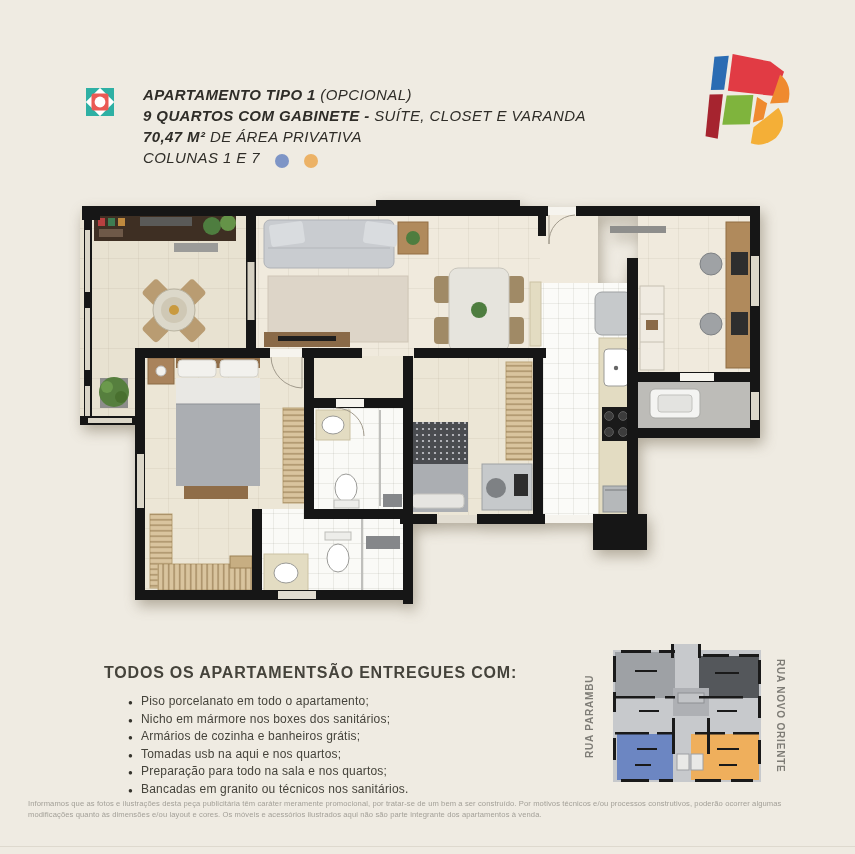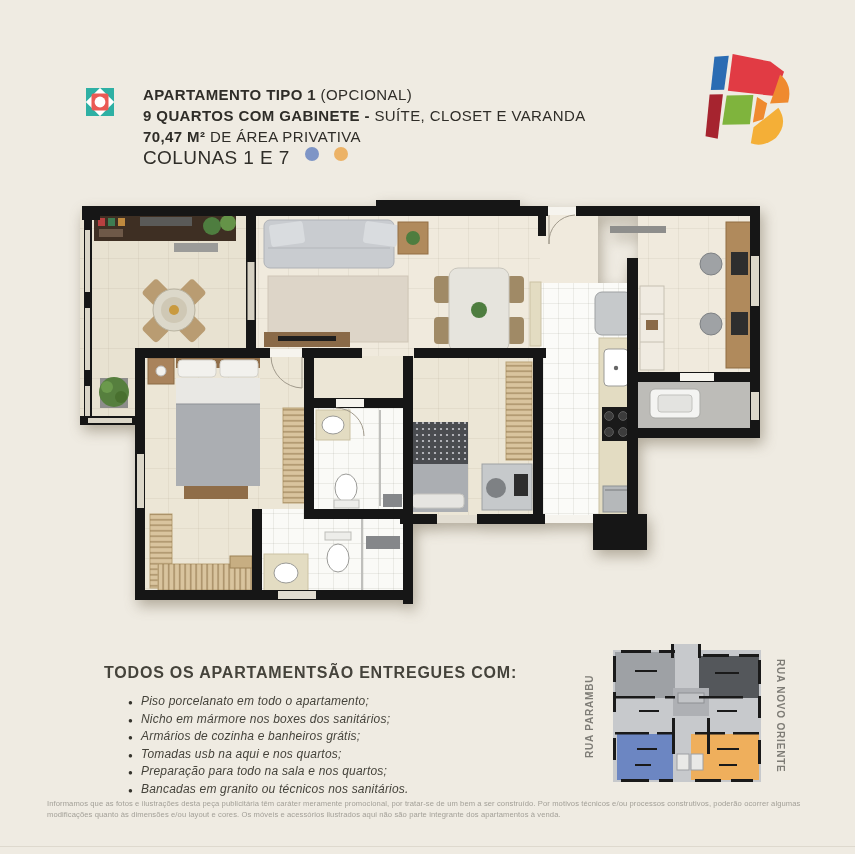--- a/index.html
+++ b/index.html
@@ -7,45 +7,45 @@
   body {
     position:relative;
     background:#EFEBE2;
     font-family:"Liberation Sans", sans-serif;
     color:#2F2D28;
     overflow:hidden;
   }
   
   .hdr-icon { position:absolute; left:86px; top:88px; width:28px; height:28px; }
   .hdr-text { position:absolute; left:143px; top:84px; line-height:21px; letter-spacing:.4px; }
-  .hl { font-size:15px; white-space:nowrap; }
+  .hl { font-size:15px; white-space:nowrap;font-style:italic; }
   .hl b { font-weight:700; }
   .hl .reg { font-weight:400; }
-  .hl4 { font-size:19px; display:flex; align-items:flex-start; gap:12px; }
+  .hl4 { font-size:15px; display:flex; align-items:flex-end; gap:12px; }
   .dot { width:14px; height:14px; border-radius:50%; display:inline-block; margin-left:3px; }
   .dot-1 { background:#7E95C6; }
   .dot-7 { background:#ECB266; }
   .brand { position:absolute; left:700px; top:48px; width:95px; height:100px; }
   
   .plan { position:absolute; left:78px; top:198px; width:700px; height:452px; }
   .plan svg { filter:drop-shadow(3px 6px 7px rgba(80,66,40,.38)); }
   
   .features { position:absolute; left:104px; top:664px; width:430px; }
   .features h3 { font-size:16px; font-weight:700; letter-spacing:.8px; color:#45433B; }
-  .features ul { list-style:none; margin-top:11px; margin-left:24px;font-style:italic; }
+  .features ul { list-style:none; margin-top:11px; margin-left:24px; }
   .features li { font-size:12px; line-height:17.5px; color:#45433B; letter-spacing:.2px; position:relative; padding-left:13px; }
   .features li::before { content:"\25CF"; position:absolute; left:0; top:1px; font-size:8px; color:#35332C; }
   
   .keyplan { position:absolute; left:584px; top:640px; display:flex; align-items:center; }
   .street { font-size:10px; font-weight:700; letter-spacing:.8px; color:#7E7C76; white-space:nowrap; }
   .street-left  { writing-mode:vertical-rl; transform:rotate(180deg); height:150px; text-align:center; }
   .street-right { writing-mode:vertical-rl; height:150px; text-align:center; }
   .keyplan svg { margin:0 4px; }
   
-  .disclaimer { position:absolute; left:47px; top:799px; width:780px;
+  .disclaimer { position:absolute; left:28px; top:799px; width:780px;
     font-size:7.6px; line-height:10.6px; color:#A3A098; letter-spacing:.1px; }
   .bottom-rule { position:absolute; left:0; top:846px; width:100%; height:1px; background:#DED9CE; }
 </style>
 </head>
 <body>
 
 <div class="hdr-icon">
   <svg width="28" height="28" viewBox="0 0 28 28">
     <rect x="0" y="0" width="28" height="28" fill="#2EB0A4"></rect>
     <rect x="4" y="4" width="20" height="20" fill="#FFFFFF" transform="rotate(45 14 14)"></rect>

